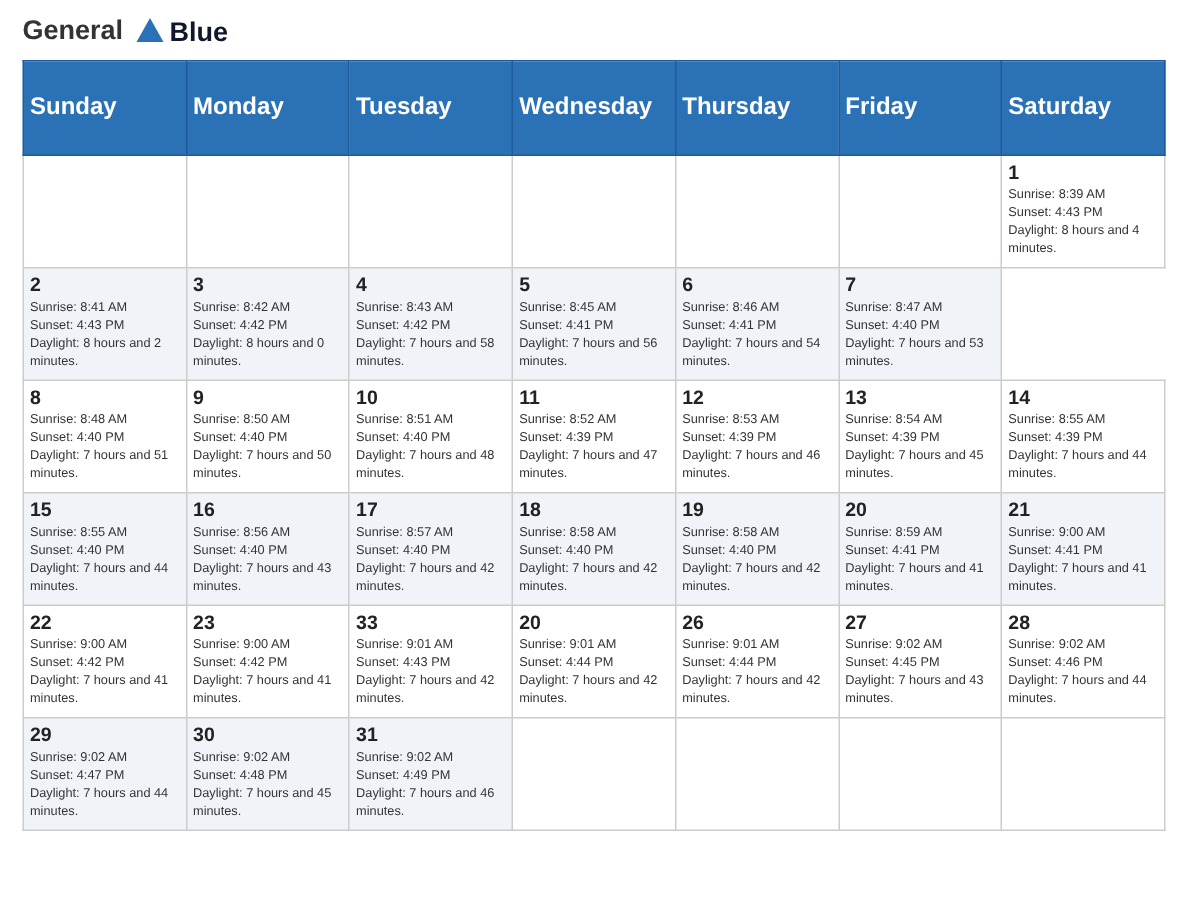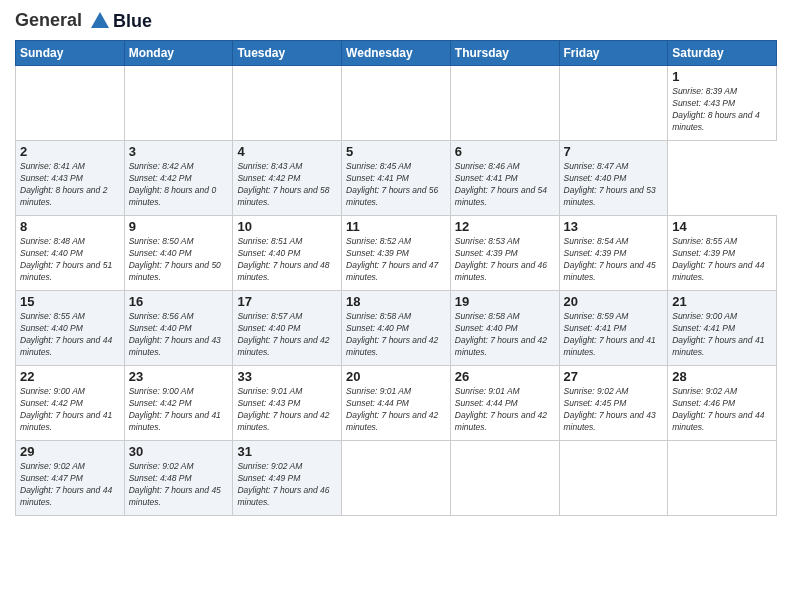--- a/index.html
+++ b/index.html
@@ -39,23 +39,23 @@
       color: #444;
     }
     table {
       width: 100%;
       border-collapse: collapse;
       font-size: 9.5px;
     }
     thead th {
       background: #2a72b5;
       color: #fff;
-      padding: 5px 4px;
+      padding: 22px 4px;
       text-align: left;
-      font-size: 12px;
+      font-size: 16px;
       font-weight: bold;
       border: 1px solid #1f5a9a;
     }
     tbody td {
       border: 1px solid #ccc;
       padding: 3px 4px;
       vertical-align: top;
       background: #fff;
       min-height: 70px;
       height: 75px;
@@ -68,21 +68,20 @@
       font-size: 13px;
       font-weight: bold;
       color: #222;
       display: block;
       margin-bottom: 2px;
     }
     .day-info {
       font-size: 8.5px;
       color: #333;
       line-height: 1.4;
-      font-style: italic;
     }
     .empty-cell {
       background: #fff !important;
     }
   </style>
 </head>
 <body>
 
 <div class="page">
   <div class="header">

